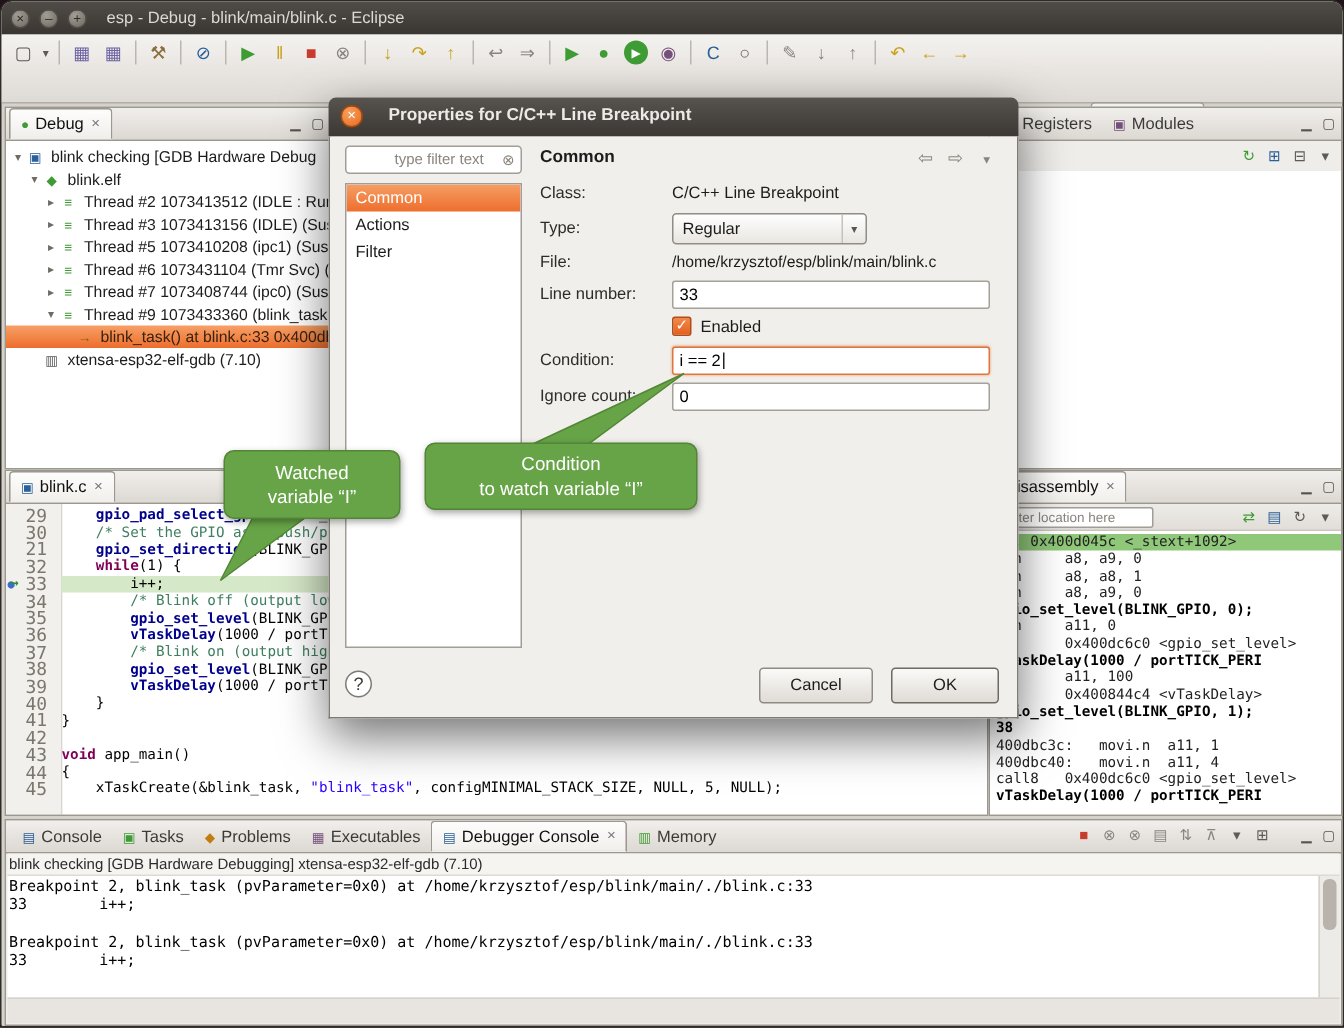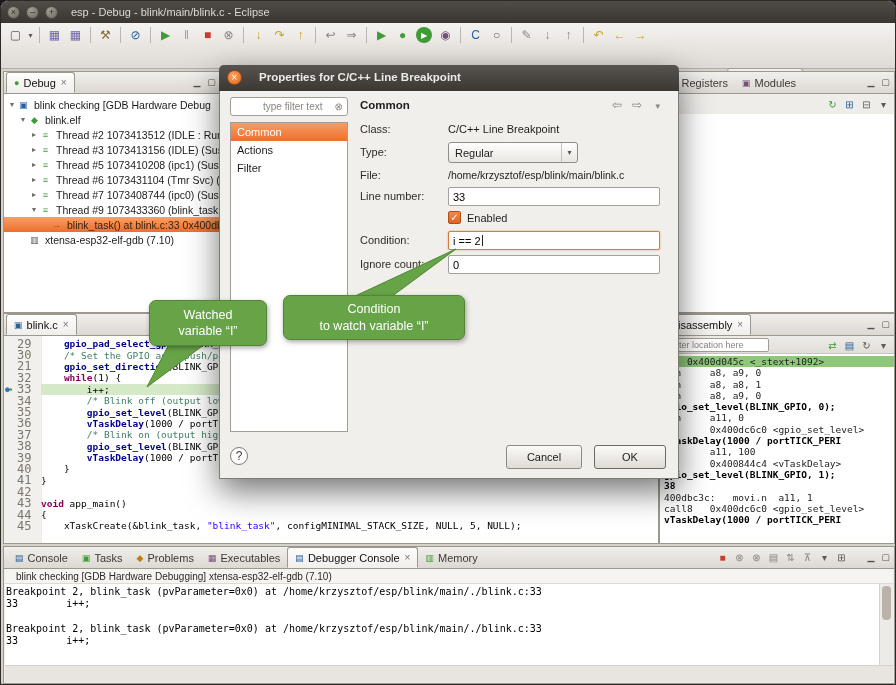--- a/index.html
+++ b/index.html
@@ -58,21 +58,21 @@
   .dl.src{font-weight:bold;color:#000;}
   .dl.hl{background:#8fc879;}
   
   #reg-toolbar{position:absolute;right:2px;top:24px;display:flex;}
   #reg-toolbar .tbicon{width:17px;height:16px;font-size:10px;}
   .reg-content{position:absolute;left:0;top:42px;right:0;bottom:0;background:#fff;}
   
   #console-tabs{display:flex;align-items:flex-end;height:22px;padding-left:2px;}
   #console-toolbar{position:absolute;right:44px;top:2px;display:flex;}
   #console-toolbar .tbicon{width:17px;height:16px;font-size:10px;}
-  .console-header{position:absolute;left:1px;top:22px;right:1px;height:15px;background:#f6f4f1;font-size:10px;color:#2b2b2b;padding-left:11px;line-height:15px;border-bottom:1px solid #dedad4;}
+  .console-header{position:absolute;left:1px;top:22px;right:1px;height:15px;background:#f6f4f1;font-size:10px;color:#2b2b2b;padding-left:1px;line-height:15px;border-bottom:1px solid #dedad4;}
   #console-lines{position:absolute;left:1px;top:37px;right:15px;bottom:18px;background:#fff;overflow:hidden;padding-top:2px;}
   .cl{height:12.2px;font-family:"DejaVu Sans Mono",monospace;font-size:10px;line-height:12.2px;white-space:pre;padding-left:1px;color:#000;}
   .vscroll{position:absolute;right:1px;top:37px;width:14px;bottom:18px;background:#edebe7;border-left:1px solid #d5d1cb;}
   .vthumb{position:absolute;left:2px;top:2px;width:9px;height:34px;background:#b9b3ab;border-radius:4px;}
   .hstrip{position:absolute;left:1px;bottom:1px;right:1px;height:17px;background:#e8e5e0;border-top:1px solid #d5d1cb;}
   
   .dialog{position:absolute;z-index:50;box-shadow:0 12px 32px rgba(0,0,0,.55);border-radius:6px 6px 3px 3px;}
   .dtitle{position:absolute;left:0;top:0;right:0;height:26px;background:linear-gradient(#57534e,#3b3733);border-radius:5px 5px 0 0;}
   .dclose{position:absolute;left:8px;top:5px;width:15px;height:15px;border-radius:50%;background:radial-gradient(circle at 35% 30%,#f9a05e,#e86a1e);border:1px solid #9e4a12;color:#fff;font-size:10px;line-height:13px;text-align:center;}
   .dtitletext{position:absolute;left:40px;top:6px;font-weight:bold;font-size:11.5px;color:#eceae6;}
@@ -307,20 +307,21 @@
         <div class="dl ins">l.n     a8, a9, 0</div>
         <div class="dl src">gpio_set_level(BLINK_GPIO, 0);</div>
         <div class="dl ins">i.n     a11, 0</div>
         <div class="dl ins">l8      0x400dc6c0 &lt;gpio_set_level&gt;</div>
         <div class="dl src">vTaskDelay(1000 / portTICK_PERI</div>
         <div class="dl ins">i       a11, 100</div>
         <div class="dl ins">l8      0x400844c4 &lt;vTaskDelay&gt;</div>
         <div class="dl src">gpio_set_level(BLINK_GPIO, 1);</div>
         <div class="dl src">38</div>
         <div class="dl ins">400dbc3c:   movi.n  a11, 1</div>
+        <div class="dl ins">400dbc40:   movi.n  a11, 4</div>
         <div class="dl ins">call8   0x400dc6c0 &lt;gpio_set_level&gt;</div>
         <div class="dl src">vTaskDelay(1000 / portTICK_PERI</div>
       </div>
   </div>
 
   <div class="panel" style="left:2px;top:545px;width:892px;height:138px;">
     <div class="tabbar">
       <div id="console-tabs">
           <div class="tab">
             <span class="tabicon" style="color: rgb(42, 96, 153);">▤</span>

